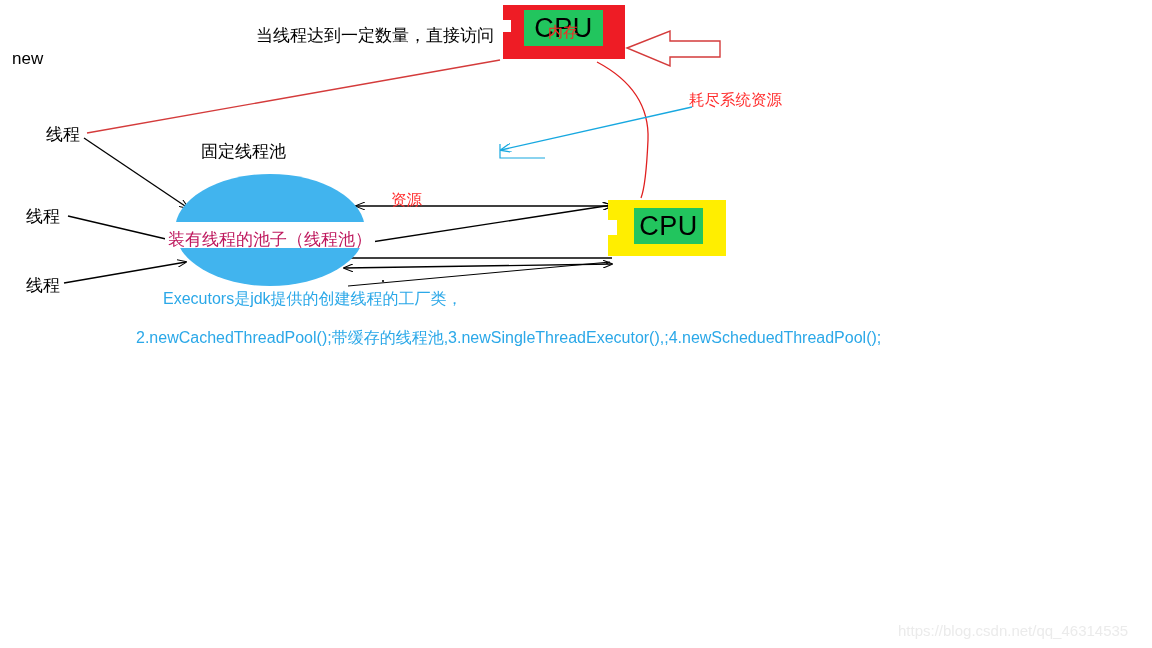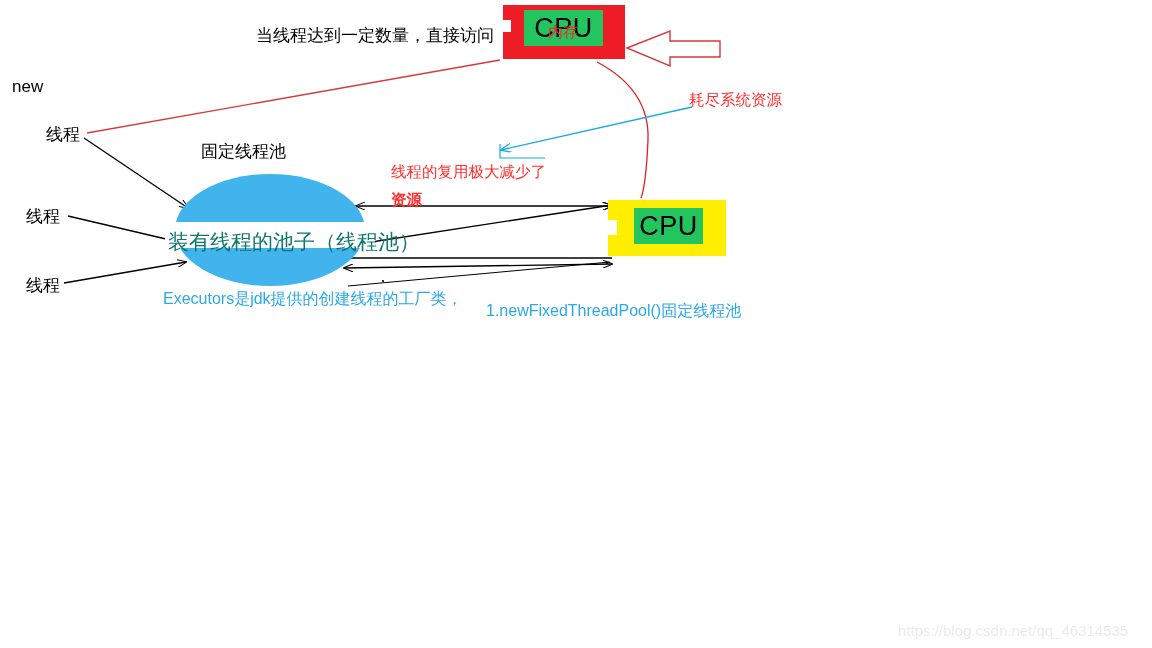--- a/index.html
+++ b/index.html
@@ -83,22 +83,22 @@
     position: absolute;
     background: #41b4ee;
     border-radius: 50%;
   }
   .ellipse-band {
     position: absolute;
     background: #ffffff;
   }
   .ellipse-band-label {
     position: absolute;
-    color: #0f766e;
-    font-size: 21px;
+    color: #be185d;
+    font-size: 17px;
     white-space: nowrap;
   }
 </style>
 </head>
 <body>
 
 <div id="canvas">
 
   <svg class="svg-layer" viewBox="0 0 1152 648" xmlns="http://www.w3.org/2000/svg">
     <defs>
@@ -146,21 +146,21 @@
 
     <g>
       <circle cx="383" cy="281" r="1.1" fill="#000"></circle>
       <circle cx="512" cy="47" r="1.1" fill="#000"></circle>
       <circle cx="607" cy="263" r="1.1" fill="#000"></circle>
     </g>
   </svg>
 
   <div class="lbl blk" style="left:256px; top:25px;">当线程达到一定数量，直接访问</div>
 
-  <div class="lbl blk" style="left:12px; top:76px;">new</div>
+  <div class="lbl blk" style="left:12px; top:48px;">new</div>
 
   <div class="lbl blk" style="left:46px; top:124px;">线程</div>
   <div class="lbl blk" style="left:26px; top:206px;">线程</div>
   <div class="lbl blk" style="left:26px; top:275px;">线程</div>
 
   <div class="lbl blk" style="left:201px; top:141px;">固定线程池</div>
 
   <div class="ellipse" style="left:175px; top:174px; width:190px; height:112px;"></div>
   <div class="ellipse-band" style="left:165px; top:222px; width:210px; height:26px;"></div>
   <div class="ellipse-band-label" style="left:168px; top:228px;">装有线程的池子（线程池）</div>
@@ -173,21 +173,20 @@
   <div class="overlay-red-small" style="left:529px; top:23px;">内存</div>
 
   <div class="box-yellow" style="left:608px; top:200px; width:118px; height:56px;"></div>
   <div class="notch" style="left:608px; top:220px; width:9px; height:15px;"></div>
   <div class="inner-white" style="left:634px; top:208px; width:69px; height:36px;">
     <span>CPU</span>
   </div>
 
   <div class="lbl red-txt" style="left:689px; top:90px;text-align:right;">耗尽系统资源</div>
 
-  <div class="lbl red-txt" style="left:391px; top:162px;">线程的复用极大减少了</div>
-  <div class="lbl red-txt" style="left:391px; top:190px;font-weight:bold;">资源</div>
+  <div class="lbl red-txt" style="left:391px; top:190px;">资源</div>
 
   <div class="lbl blue-txt" style="left:163px; top:288px;">Executors是jdk提供的创建线程的工厂类，</div>
-  <div class="lbl blue-txt" style="left:486px; top:300px;">1.newFixedThreadPool()固定线程池</div>
+  <div class="lbl blue-txt" style="left:136px; top:327px;">2.newCachedThreadPool();带缓存的线程池,3.newSingleThreadExecutor(),;4.newScheduedThreadPool();</div>
 
   <div class="watermark" style="left:898px; top:622px;">https://blog.csdn.net/qq_46314535</div>
 
 </div>
 
 </body></html>

